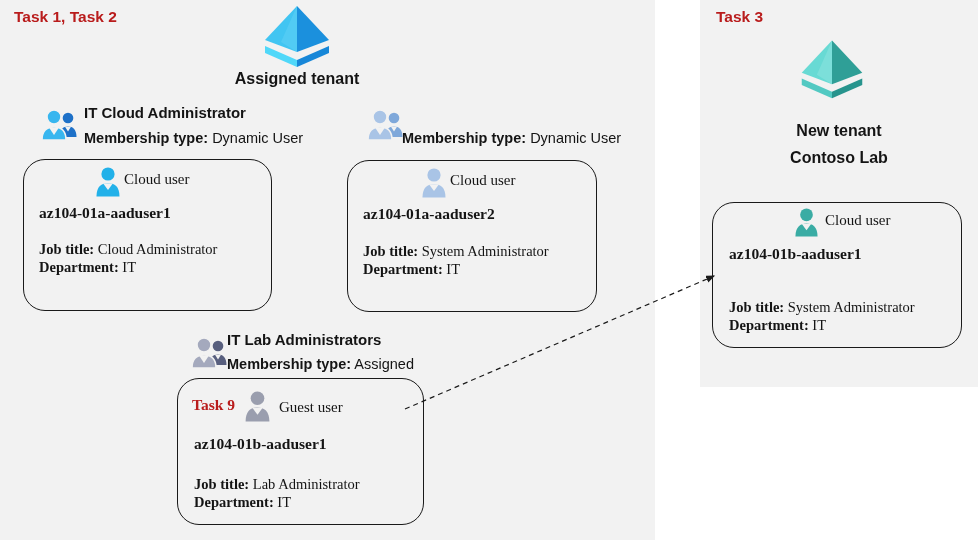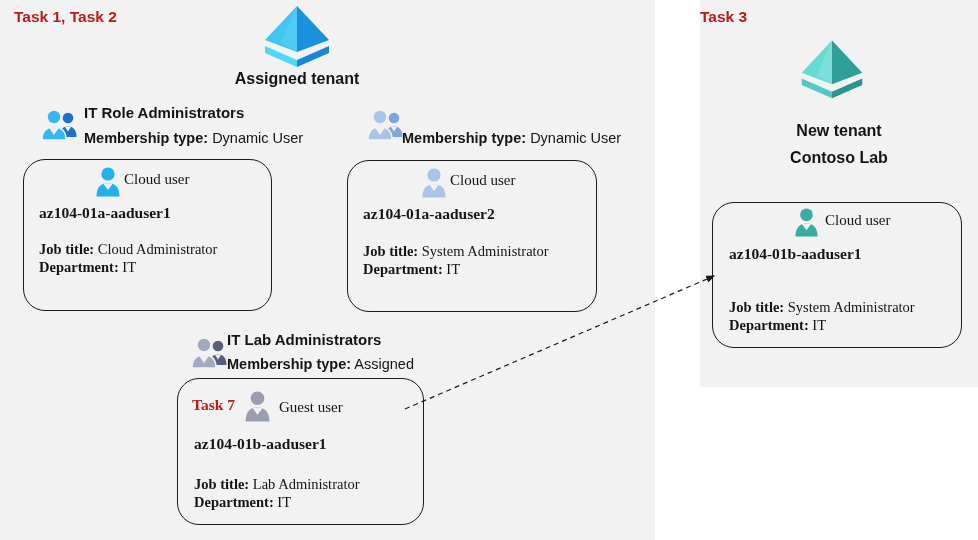--- a/index.html
+++ b/index.html
@@ -42,21 +42,21 @@
     <div class="abs" style="left:40px;top:106px;">
       <svg width="38" height="42" viewBox="0 0 38 42">
         <circle cx="28" cy="12" r="5.3" fill="#1e71c8"></circle>
         <path d="M19.5 31 C19.5 23.5 23 20.5 28 20.5 C33 20.5 36.5 23.5 36.5 31 Z" fill="#1e71c8"></path>
         <polygon points="25,20.8 31,20.8 28,25.6" fill="#f2f2f2"></polygon>
         <circle cx="14" cy="11" r="7" fill="#38b6ef" stroke="#f2f2f2" stroke-width="1.6"></circle>
         <path d="M2 34 C2 24.5 7 21 14 21 C21 21 26 24.5 26 34 Z" fill="#38b6ef" stroke="#f2f2f2" stroke-width="1.6"></path>
         <polygon points="9,21.5 19,21.5 14,29" fill="#f2f2f2"></polygon>
       </svg>
     </div>
-    <div class="abs gtitle" style="left:84px;top:104px;">IT Role Administrators</div>
+    <div class="abs gtitle" style="left:84px;top:104px;">IT Cloud Administrator</div>
     <div class="abs mline" style="left:84px;top:130px;"><span class="b">Membership type:</span> <span>Dynamic User</span></div>
 
     <div class="abs" style="left:366px;top:106px;">
       <svg width="38" height="42" viewBox="0 0 38 42">
         <circle cx="28" cy="12" r="5.3" fill="#7fa8da"></circle>
         <path d="M19.5 31 C19.5 23.5 23 20.5 28 20.5 C33 20.5 36.5 23.5 36.5 31 Z" fill="#7fa8da"></path>
         <polygon points="25,20.8 31,20.8 28,25.6" fill="#f2f2f2"></polygon>
         <circle cx="14" cy="11" r="7" fill="#a9c4e6" stroke="#f2f2f2" stroke-width="1.6"></circle>
         <path d="M2 34 C2 24.5 7 21 14 21 C21 21 26 24.5 26 34 Z" fill="#a9c4e6" stroke="#f2f2f2" stroke-width="1.6"></path>
         <polygon points="9,21.5 19,21.5 14,29" fill="#f2f2f2"></polygon>
@@ -103,40 +103,40 @@
         <polygon points="25,20.8 31,20.8 28,25.6" fill="#f2f2f2"></polygon>
         <circle cx="14" cy="11" r="7" fill="#a4a9bd" stroke="#f2f2f2" stroke-width="1.6"></circle>
         <path d="M2 34 C2 24.5 7 21 14 21 C21 21 26 24.5 26 34 Z" fill="#a4a9bd" stroke="#f2f2f2" stroke-width="1.6"></path>
         <polygon points="9,21.5 19,21.5 14,29" fill="#f2f2f2"></polygon>
       </svg>
     </div>
     <div class="abs gtitle" style="left:227px;top:331px;">IT Lab Administrators</div>
     <div class="abs mline" style="left:227px;top:356px;"><span class="b">Membership type:</span> <span>Assigned</span></div>
 
     <div class="card" style="left:177px;top:378px;width:245px;height:145px;">
-      <div class="abs tasklbl" style="left:14px;top:17px;">Task 7</div>
+      <div class="abs tasklbl" style="left:14px;top:17px;">Task 9</div>
       <div class="abs" style="left:66px;top:12px;">
         <svg width="27" height="31" viewBox="0 0 26 30">
           <circle cx="13" cy="7" r="6.6" fill="#9a9eae"></circle>
           <path d="M1.5 29.5 C1.5 19.5 6.5 16 13 16 C19.5 16 24.5 19.5 24.5 29.5 Z" fill="#9a9eae"></path>
           <polygon points="8,16.3 18,16.3 13,23" fill="#f2f2f2"></polygon>
         </svg>
       </div>
       <div class="abs ctype" style="left:101px;top:20px;">Guest user</div>
       <div class="abs cname" style="left:16px;top:56px;">az104-01b-aaduser1</div>
       <div class="abs fields" style="left:16px;top:96px;">
         <div><span class="b">Job title:</span> <span>Lab Administrator</span></div>
         <div><span class="b">Department:</span> <span>IT</span></div>
       </div>
     </div>
   </div>
 
   <div class="panel" style="left:700px;top:0;width:278px;height:387px;">
 
-    <div class="abs tasklbl" style="left:0;top:8px;text-align:center;">Task 3</div>
+    <div class="abs tasklbl" style="left:16px;top:8px;text-align:center;">Task 3</div>
 
     <div class="abs" style="left:97px;top:38px;">
       <svg width="70" height="62" viewBox="0 0 74 64">
         <polygon points="37,2 5,36 37,48" fill="#68dad4"></polygon>
         <polygon points="37,2 69,36 37,48" fill="#2f9f97"></polygon>
         <polygon points="37,2 21,38 37,48" fill="#8ce4df" opacity="0.55"></polygon>
         <polygon points="5,42 37,56 37,63 5,49" fill="#52c9c2"></polygon>
         <polygon points="69,42 37,56 37,63 69,49" fill="#27948d"></polygon>
       </svg>
     </div>

